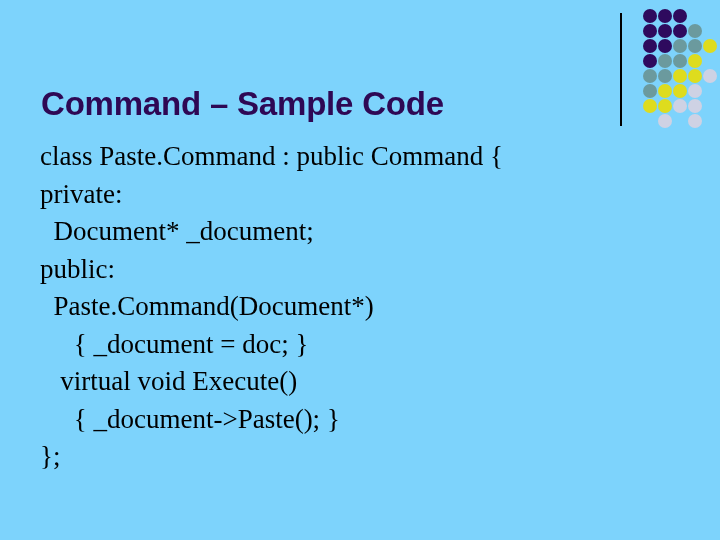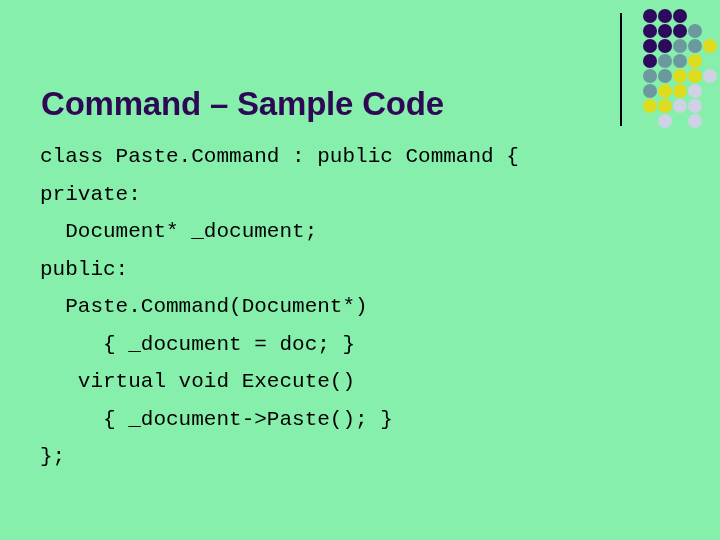--- a/index.html
+++ b/index.html
@@ -10,21 +10,21 @@
   body {
     width: 720px;
     height: 540px;
     overflow: hidden;
     font-family: "Liberation Sans", sans-serif;
   }
   #slide {
     position: relative;
     width: 720px;
     height: 540px;
-    background: #86efac;
+    background: #7dd3fc;
   }
 
   
   #dot-grid {
     position: absolute;
     left: 643px;
     top: 9px;
     width: 77px;
     height: 115px;
   }
@@ -59,22 +59,22 @@
     line-height: 40px;
     white-space: nowrap;
   }
 
   
   #code-block {
     position: absolute;
     left: 40px;
     top: 138px;
     width: 620px;
-    font-family: Liberation Mono, monospace;
-    font-size: 21px;
+    font-family: Liberation Serif, serif;
+    font-size: 27px;
     line-height: 37.5px;
     color: #000000;
     white-space: pre;
   }
   .code-line {
     white-space: pre;
     height: 37.5px;
   }
 </style>
 </head>

